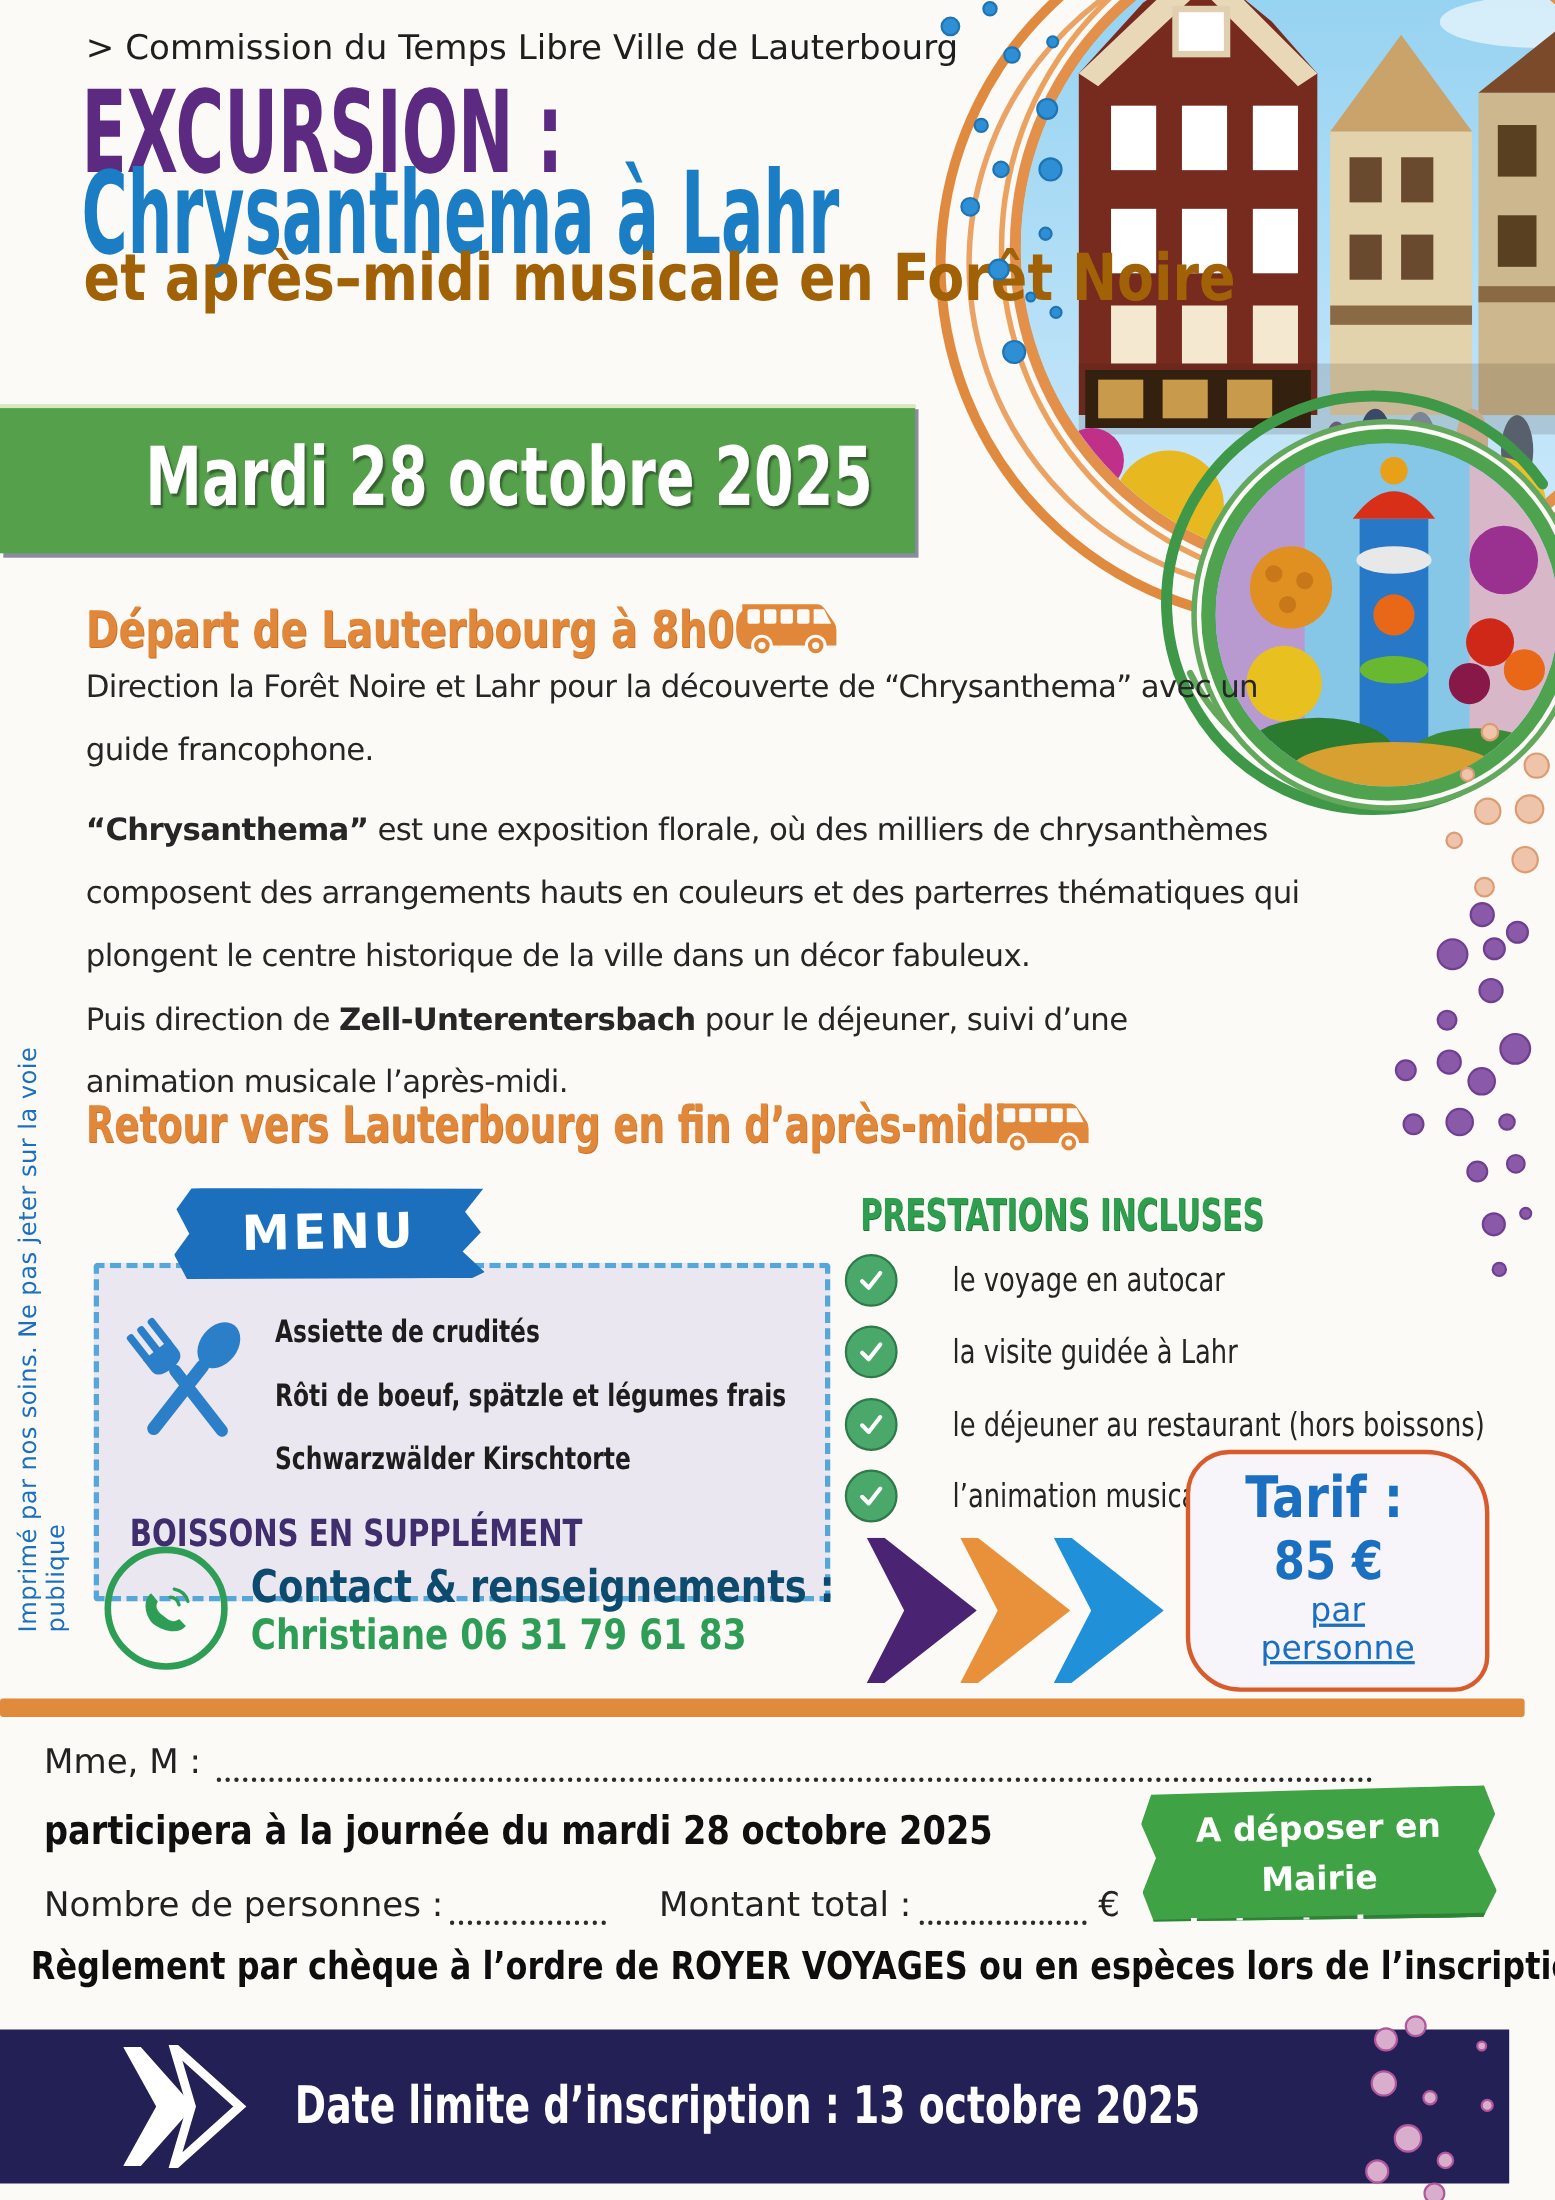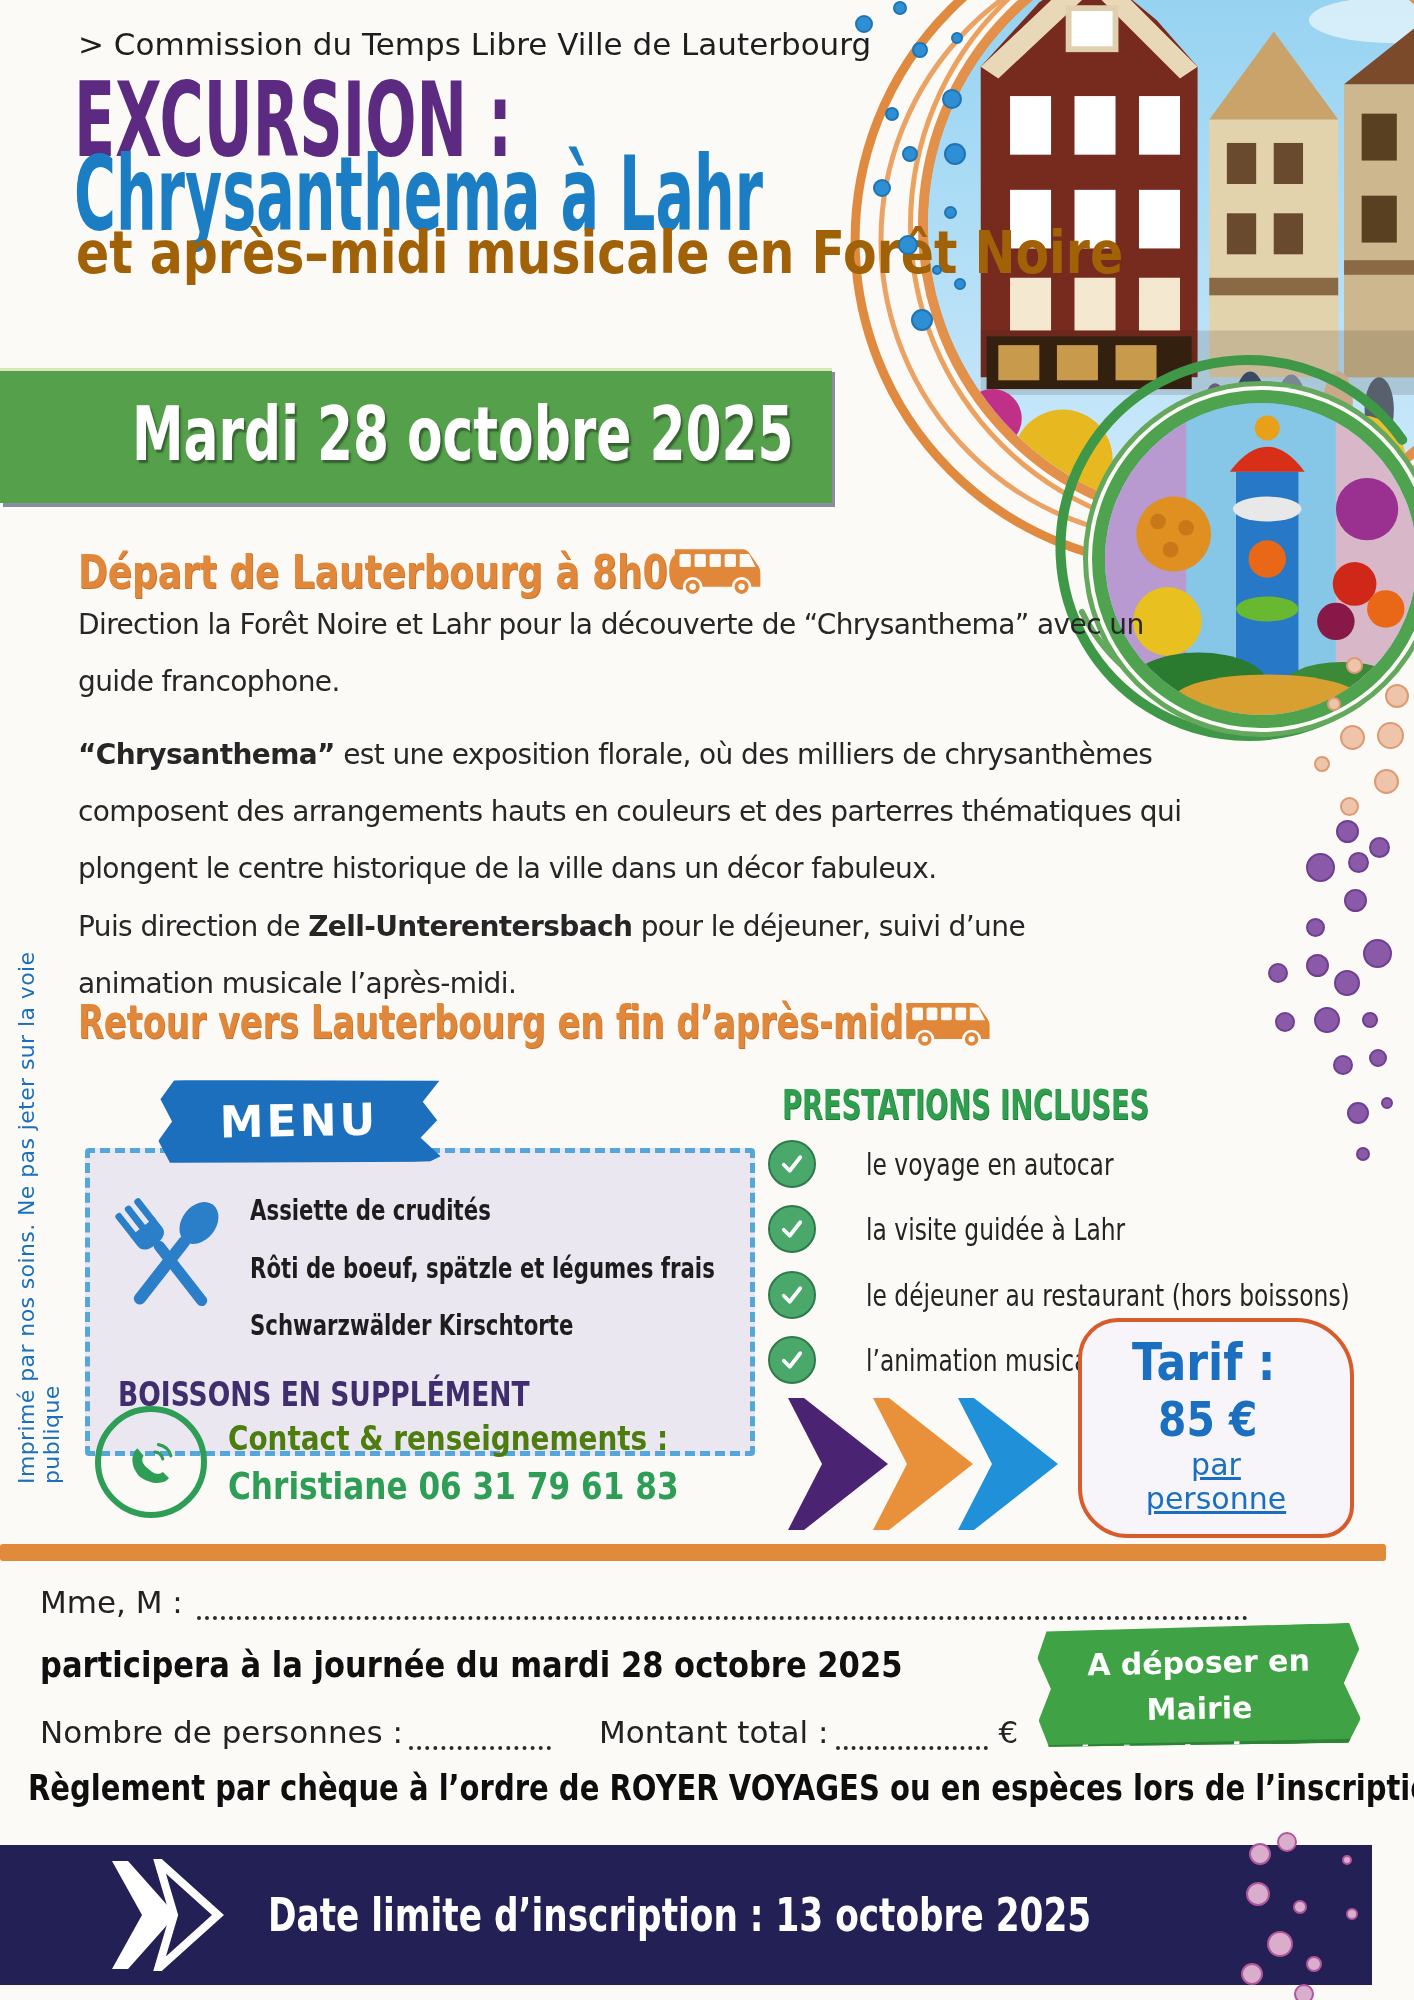--- a/index.html
+++ b/index.html
@@ -67,21 +67,21 @@
   
   .tarif-box{left:1078px;top:1318px;width:268px;height:212px;background:#f7f5fa;border:4px solid #d85c2b;
              border-radius:40px 58px 32px 50px;text-align:center;}
   .tarif-label{margin-top:12px;font-size:52px;font-weight:bold;color:#1a6fc0;line-height:56px;}
   .tarif-price{font-size:48px;font-weight:bold;color:#1a6fc0;line-height:58px;}
   .tarif-per{font-size:30px;color:#1a6fc0;line-height:34px;text-decoration:underline;}
 
   
   .contact-circle{left:95px;top:1406px;width:100px;height:100px;border:6px solid #2e9e57;border-radius:50%;
                   display:flex;align-items:center;justify-content:center;}
-  .contact-heading{left:228px;top:1418px;font-size:34px;font-weight:bold;color:#4d7c0f;}
+  .contact-heading{left:228px;top:1418px;font-size:41px;font-weight:bold;color:#0c4a6e;}
   .contact-person{left:228px;top:1464px;font-size:38px;font-weight:bold;color:#2e9e57;}
 
   
   .divider{left:0;top:1544px;width:1386px;height:17px;background:#e08a3c;border-radius:3px;}
   .name-row{left:40px;top:1582px;width:1208px;display:flex;align-items:flex-end;font-size:31px;}
   .leader{border-bottom:4px dotted #2b2b2b;height:34px;}
   .name-row .leader{flex:1;margin-left:14px;}
   .participation{left:40px;top:1644px;font-size:36px;font-weight:bold;color:#101010;}
   .counts-row{left:40px;top:1712px;display:flex;align-items:flex-end;font-size:31px;}
   .counts-row .l1{width:142px;margin:0 6px;}

